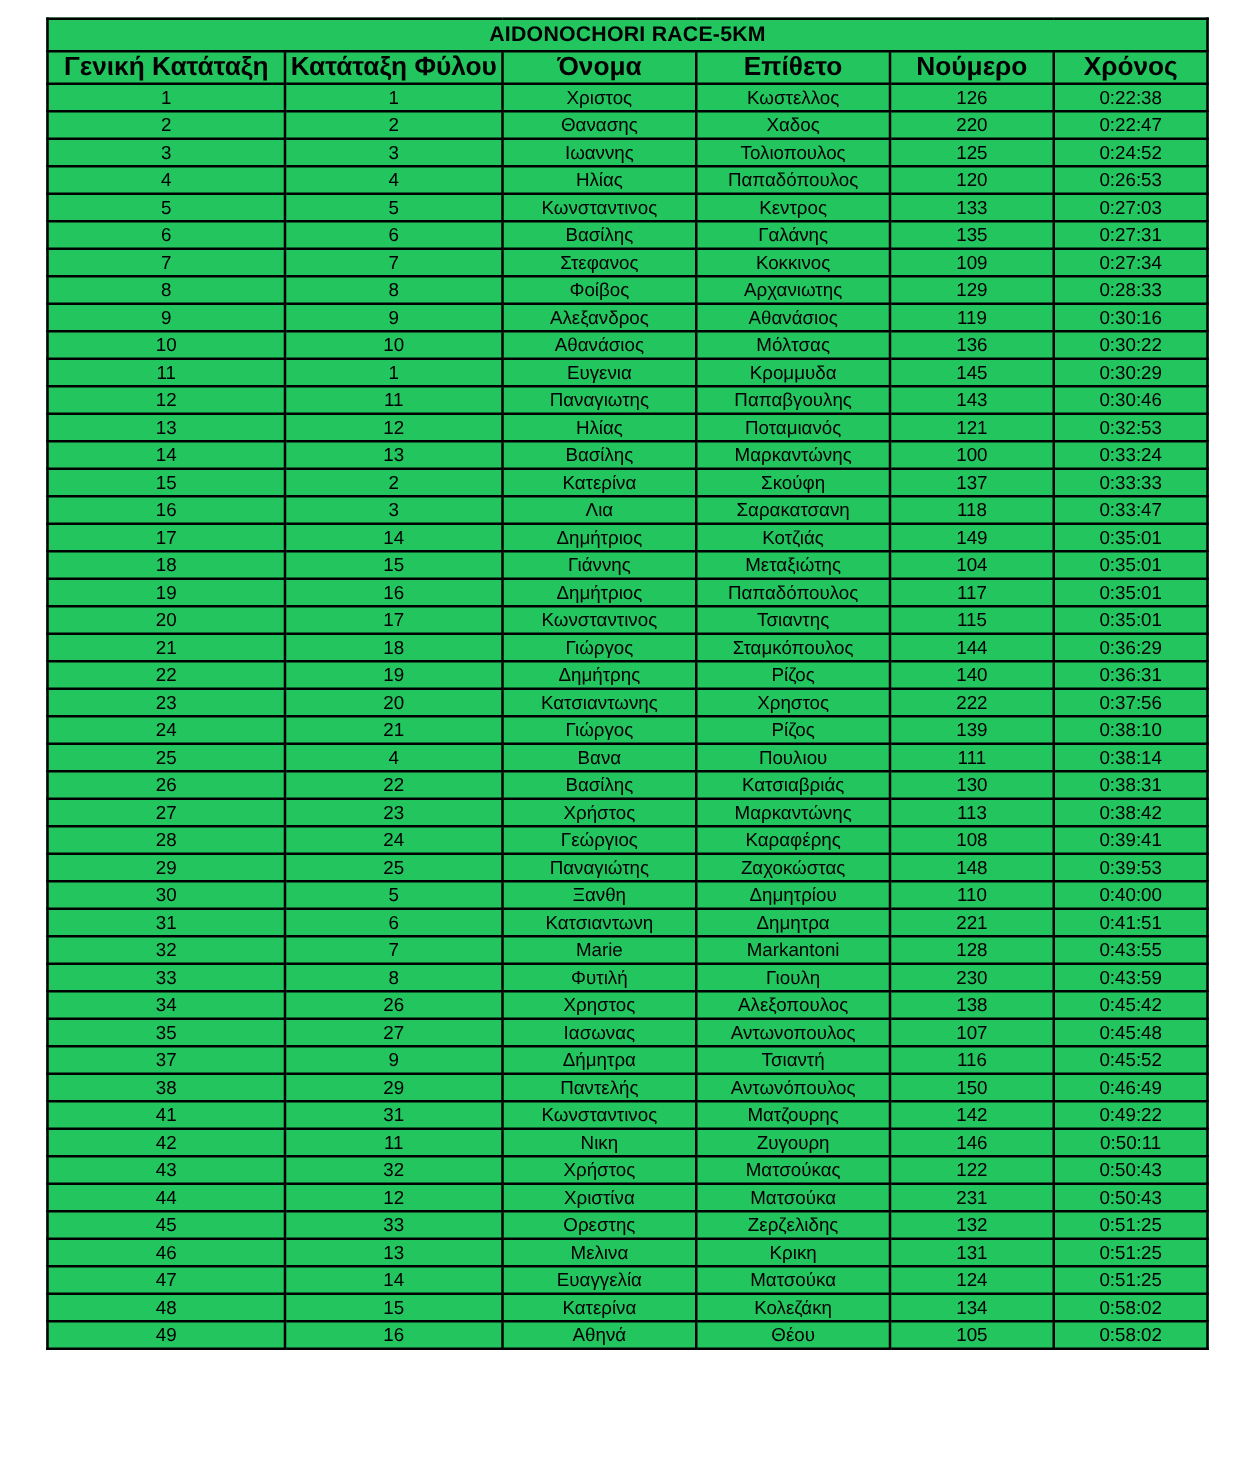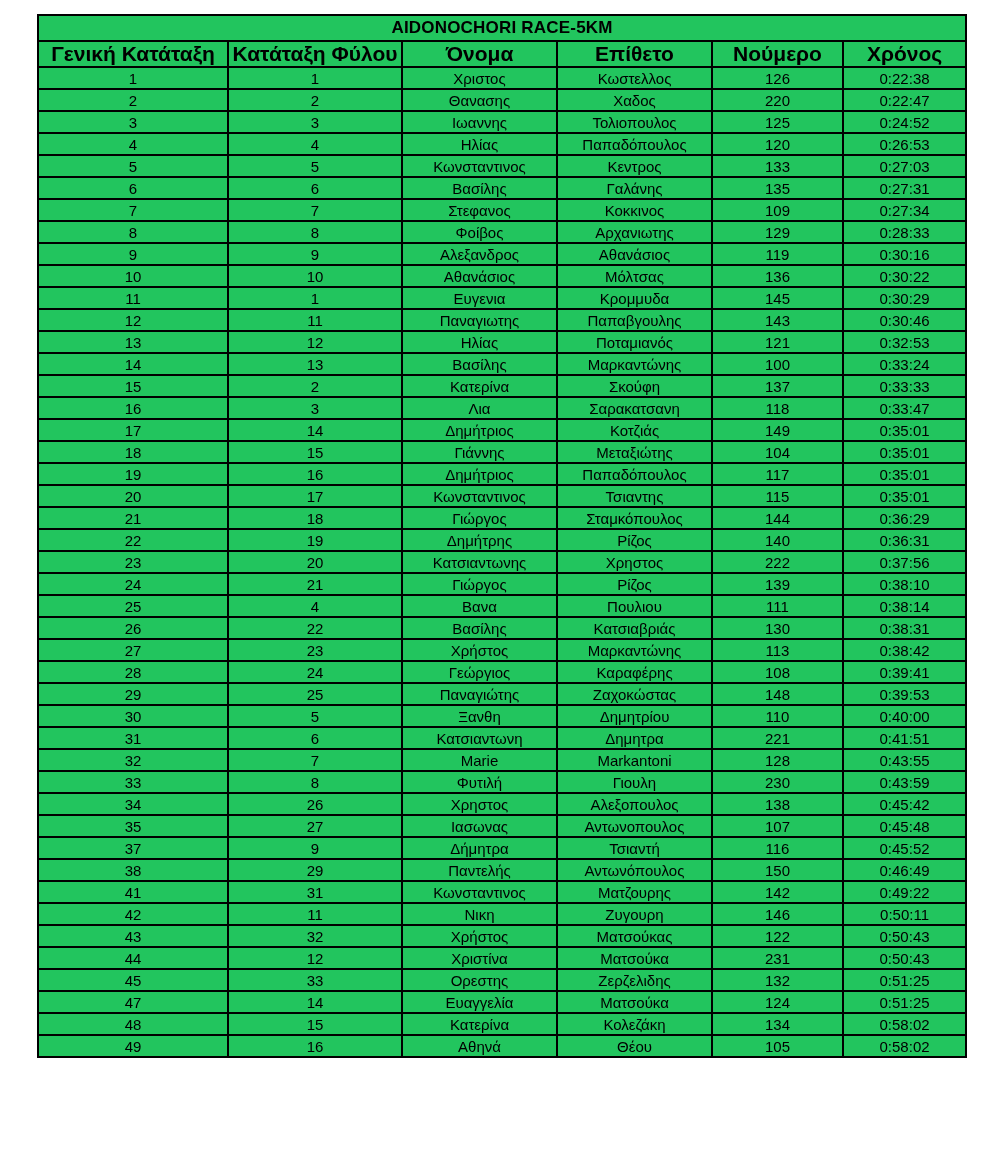--- a/index.html
+++ b/index.html
@@ -405,20 +405,28 @@
         </tr>
         <tr>
           <td>45</td>
           <td>33</td>
           <td>Ορεστης</td>
           <td>Ζερζελιδης</td>
           <td>132</td>
           <td>0:51:25</td>
         </tr>
         <tr>
+          <td>46</td>
+          <td>13</td>
+          <td>Μελινα</td>
+          <td>Κρικη</td>
+          <td>131</td>
+          <td>0:51:25</td>
+        </tr>
+        <tr>
           <td>47</td>
           <td>14</td>
           <td>Ευαγγελία</td>
           <td>Ματσούκα</td>
           <td>124</td>
           <td>0:51:25</td>
         </tr>
         <tr>
           <td>48</td>
           <td>15</td>

